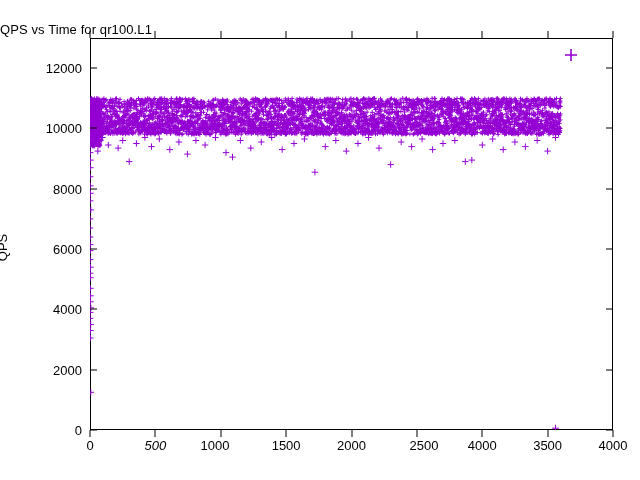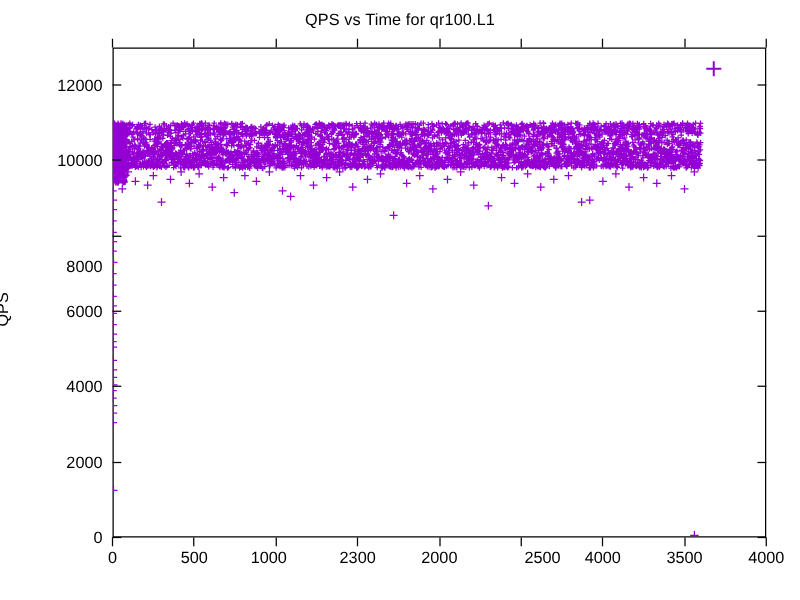--- a/index.html
+++ b/index.html
@@ -5,21 +5,21 @@
 <style>
   html,body{margin:0;padding:0;}
   body{
     width:640px;height:480px;background:#ffffff;
     font-family:"Liberation Sans","DejaVu Sans",sans-serif;
     color:#000000;overflow:hidden;position:relative;
   }
   #plot-root{position:absolute;inset:0;width:640px;height:480px;}
 
   .chart-title{
-    position:absolute;top:8px;left:0;width:640px;text-align:center;
+    position:absolute;top:22px;left:0;width:640px;
     font-size:13px;color:#000;letter-spacing:.1px;white-space:nowrap;
   }
 
   
   .plot-frame{
     position:absolute;left:90px;top:38px;width:523px;height:392px;
     border:1.3px solid #000;box-sizing:border-box;background:transparent;
   }
 
   
@@ -74,31 +74,31 @@
 
   <div class="chart-title">QPS vs Time for qr100.L1</div>
 
   <div class="plot-frame"></div>
 
   <div class="ytick-wrap">
       <div class="ytick" style="top: 392px;">0</div>
       <div class="ytick" style="top: 331.692px;">2000</div>
       <div class="ytick" style="top: 271.385px;">4000</div>
       <div class="ytick" style="top: 211.077px;">6000</div>
-      <div class="ytick" style="top: 150.769px; margin-top: 24px;">8000</div>
+      <div class="ytick" style="top: 150.769px;">8000</div>
       <div class="ytick" style="top: 90.4615px;">10000</div>
       <div class="ytick" style="top: 30.1538px;">12000</div>
     </div>
   <div class="xtick-wrap">
       <div class="xtick" style="left: 90px;">0</div>
-      <div class="xtick" style="left: 155.375px;">500</div>
+      <div class="xtick" style="left: 155.375px; font-style: italic;">500</div>
       <div class="xtick" style="left: 215px; text-align: right;">1000</div>
-      <div class="xtick" style="left: 286.125px;">2300</div>
+      <div class="xtick" style="left: 286.125px;">1500</div>
       <div class="xtick" style="left: 351.5px;">2000</div>
-      <div class="xtick" style="left: 434px; text-align: center;">2500</div>
+      <div class="xtick" style="left: 424px; text-align: center;">2500</div>
       <div class="xtick" style="left: 482.25px;">4000</div>
       <div class="xtick" style="left: 547.625px;">3500</div>
       <div class="xtick" style="left: 613px;">4000</div>
     </div>
 
   <div class="ylabel">QPS</div>
 
   <div class="legend-key">
     <svg width="16" height="16" viewBox="0 0 16 16">
       <path d="M8 2 V14 M2 8 H14" stroke="#9400d3" stroke-width="1.6" fill="none"></path>

